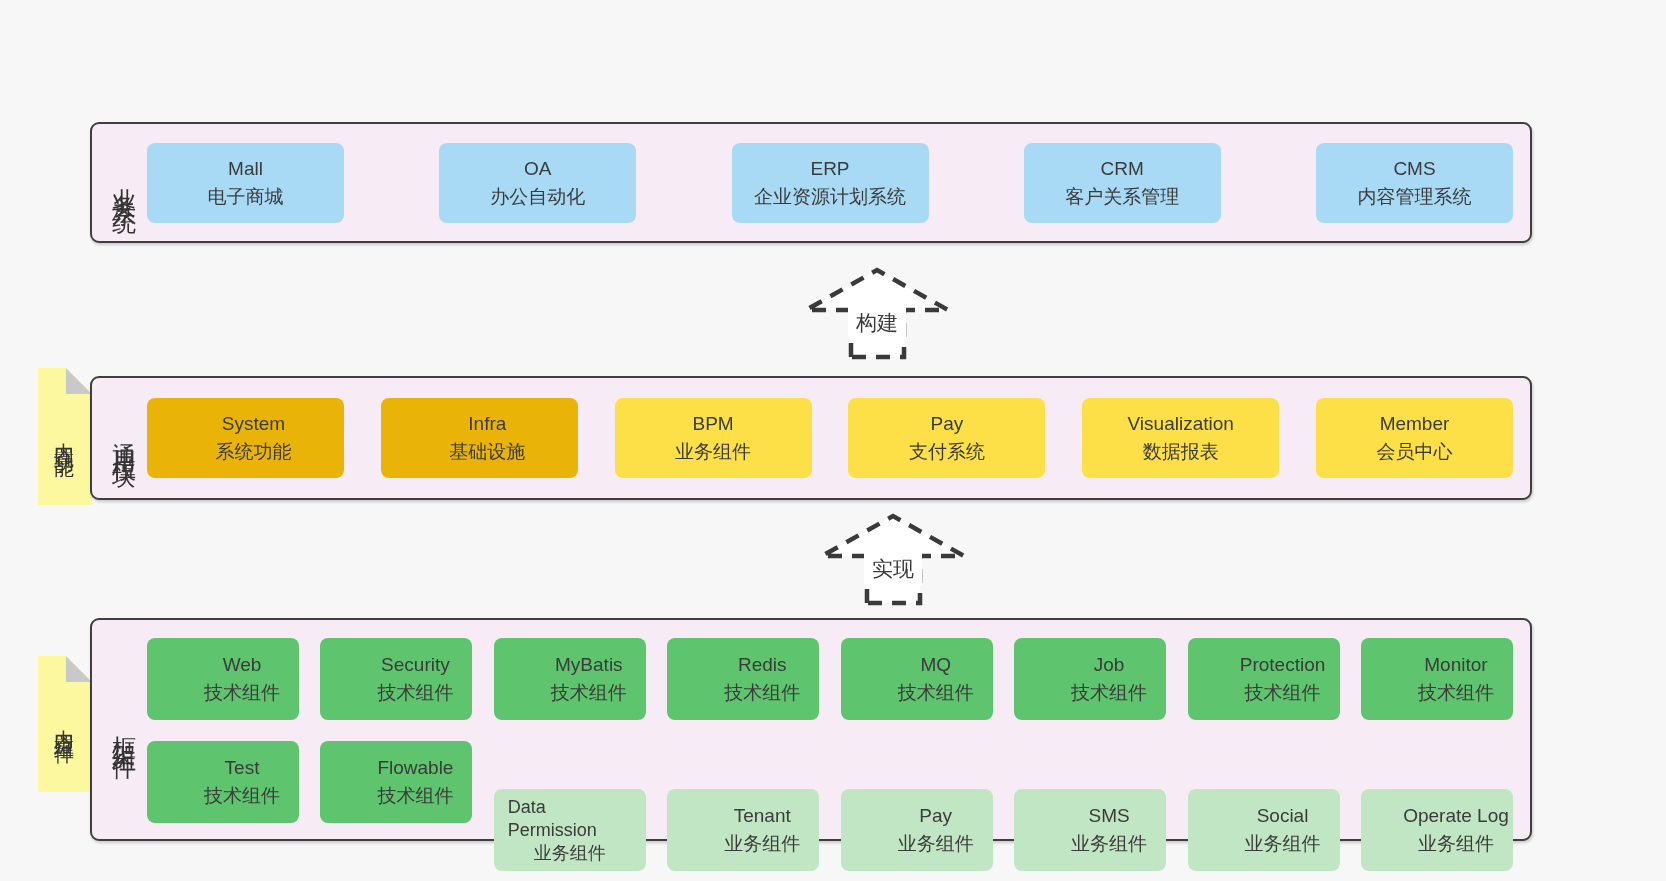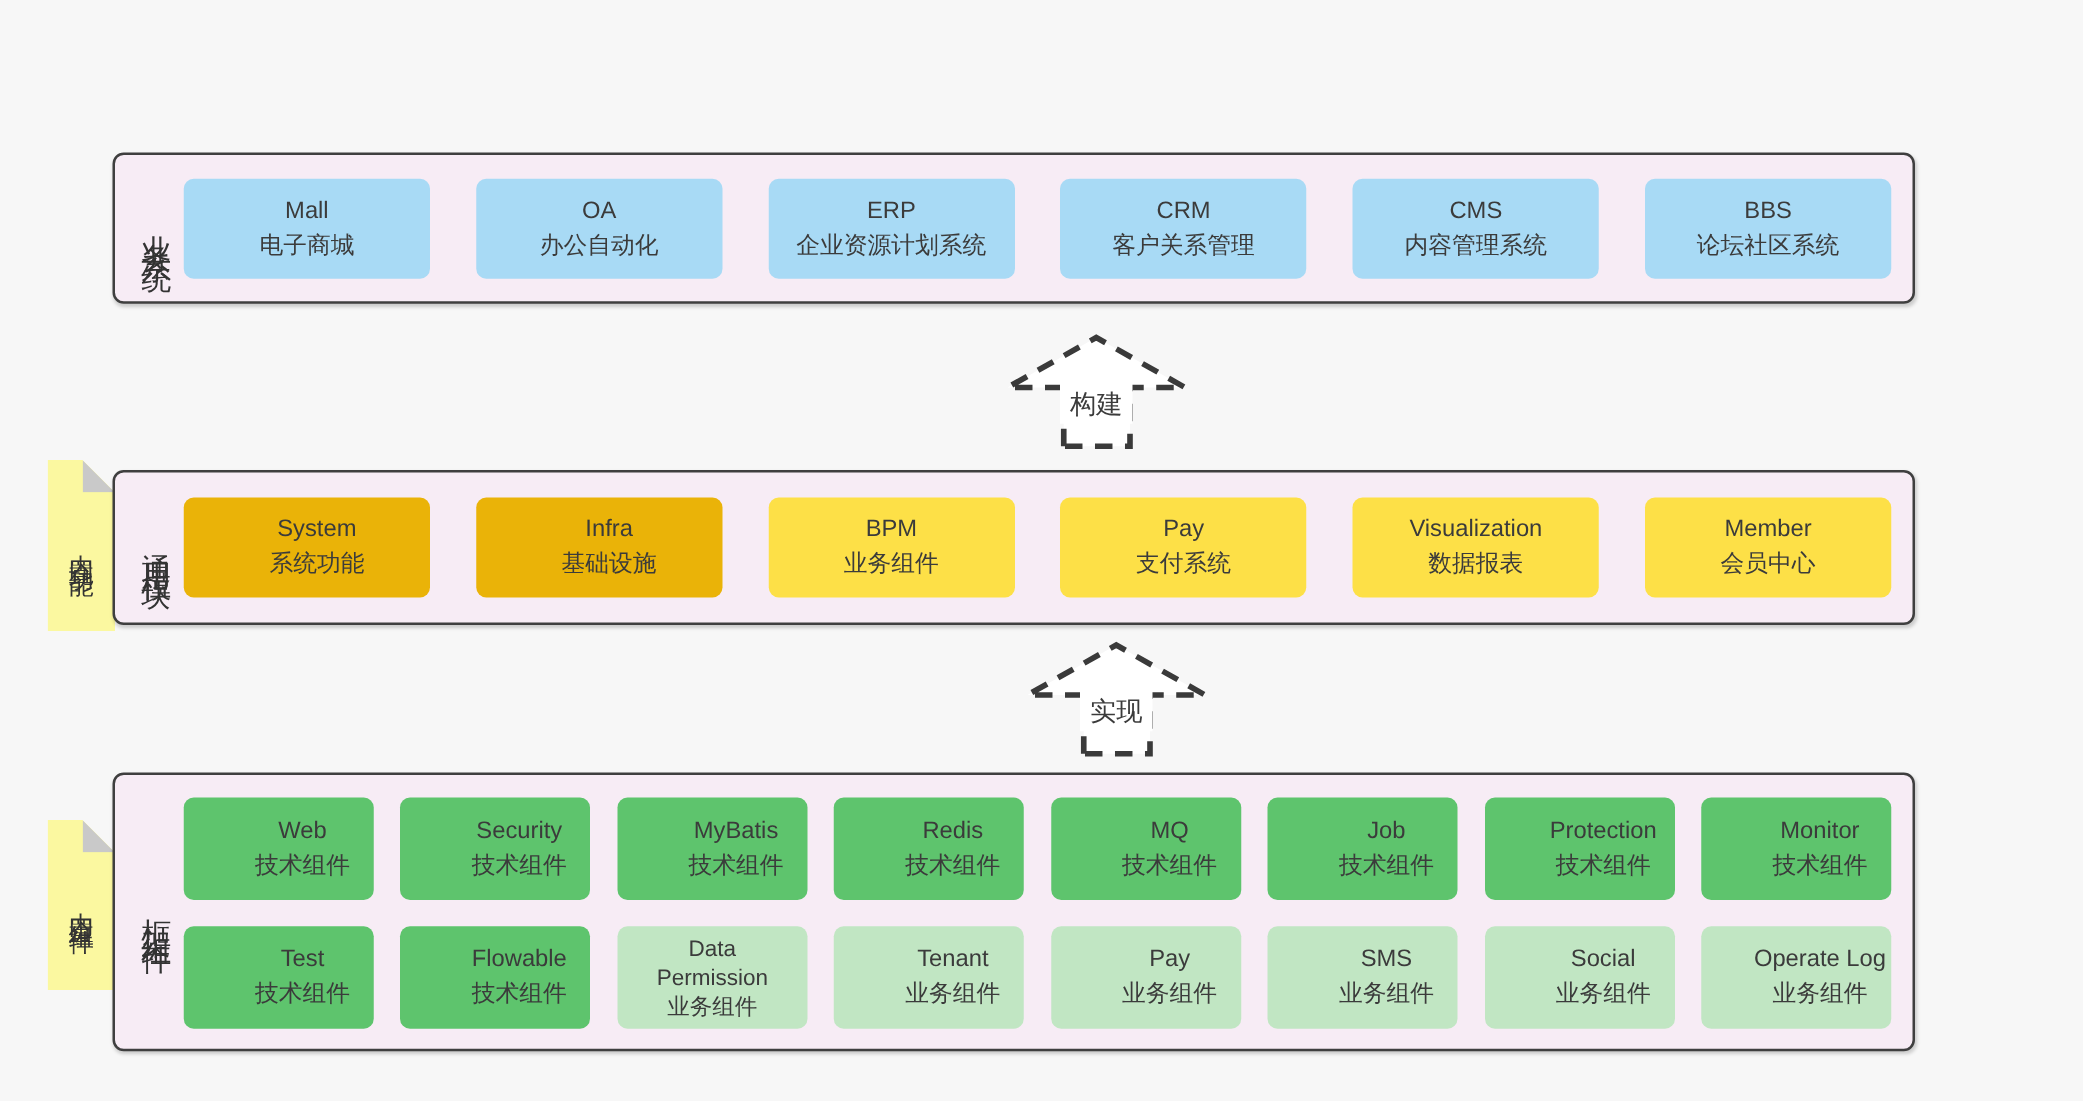--- a/index.html
+++ b/index.html
@@ -39,31 +39,31 @@
   .rows{
     position:absolute;left:55px;right:17px;top:18px;
     display:flex;flex-direction:column;gap:21px;
   }
   .row3{display:flex;justify-content:space-between;}
 
   
   .box{
     width:197px;height:80px;border-radius:8px;
     display:flex;flex-direction:column;justify-content:center;align-items:center;
-    text-align:center;padding:0 6px;box-sizing:border-box;
+    padding:0 6px;box-sizing:border-box;
   }
   .band3 .box{width:152px;height:82px;padding-left:44px;}
   .box .t,.box .s{font-size:19px;line-height:28px;white-space:nowrap;}
   .box.tight .t,.box.tight .s{font-size:18px;line-height:23px;white-space:normal;}
   .box.tight{padding:0 14px;}
   .blue{background:#a8daf5;}
   .red{background:#eab308;padding-left:22px;}
   .pink{background:#fde047;}
   .green{background:#5ec46d;}
-  .lightgreen{background:#c1e6c3;}
+  .lightgreen{background:#c1e6c3;margin-top:48px;}
 
   
   .sticky{
     position:absolute;left:38px;width:54px;
     background:#fbf8a0;
     clip-path:polygon(0 0,calc(100% - 26px) 0,100% 26px,100% 100%,0 100%);
     display:flex;align-items:center;justify-content:center;
   }
   .sticky1{top:368px;height:137px;}
   .sticky2{top:656px;height:136px;}
@@ -119,24 +119,20 @@
         <div class="s">企业资源计划系统</div>
       </div>
       <div class="box blue">
         <div class="t">CRM</div>
         <div class="s">客户关系管理</div>
       </div>
       <div class="box blue">
         <div class="t">CMS</div>
         <div class="s">内容管理系统</div>
       </div>
-      <div class="box blue">
-        <div class="t">BBS</div>
-        <div class="s">论坛社区系统</div>
-      </div>
     </div>
   </section>
 
   <svg class="arrow" style="left:795px;top:262px;" width="165" height="100" viewBox="0 0 165 100">
     <path d="M56 95 L56 48 L11 48 L82 8 L153 48 L109 48 L109 95 Z"></path>
     <rect x="53" y="45" width="58" height="32"></rect>
     <text x="82" y="68" text-anchor="middle">构建</text>
   </svg>
 
   <section class="band band2">

